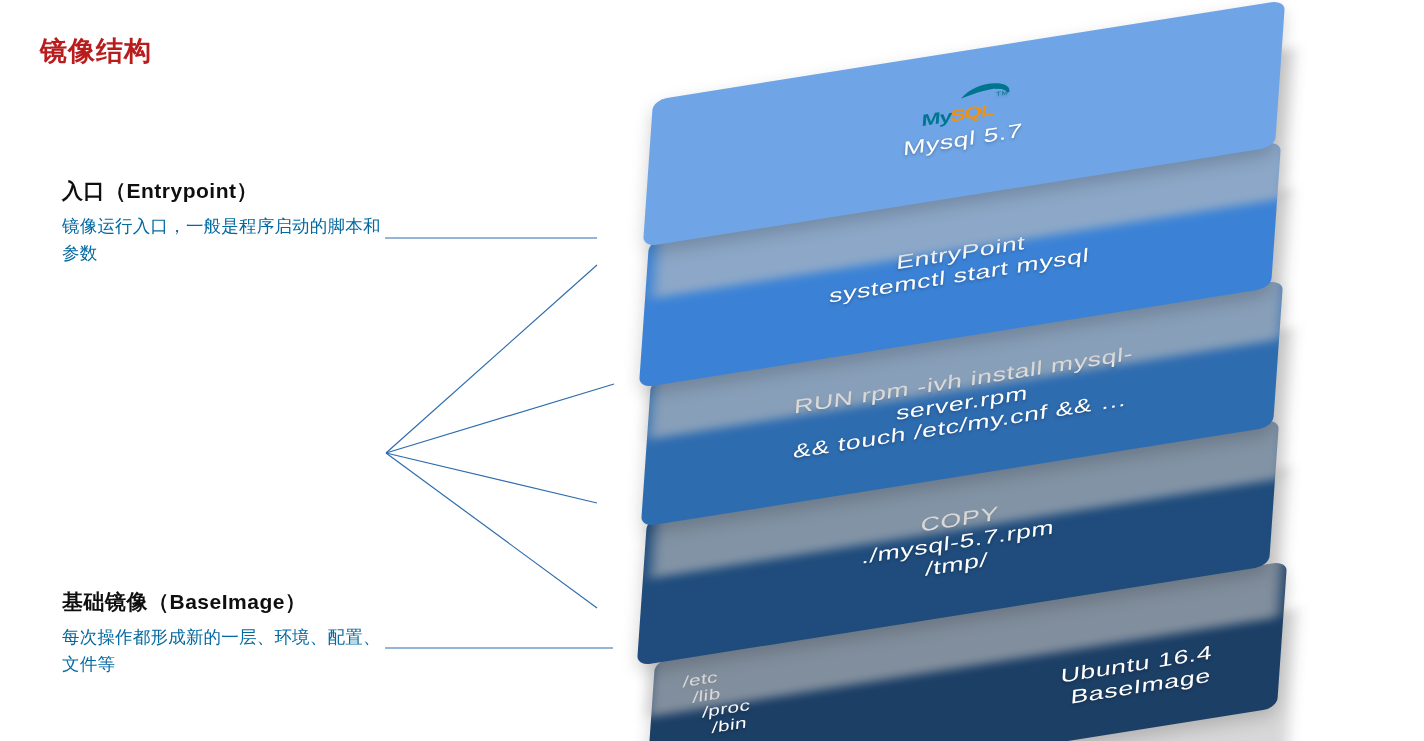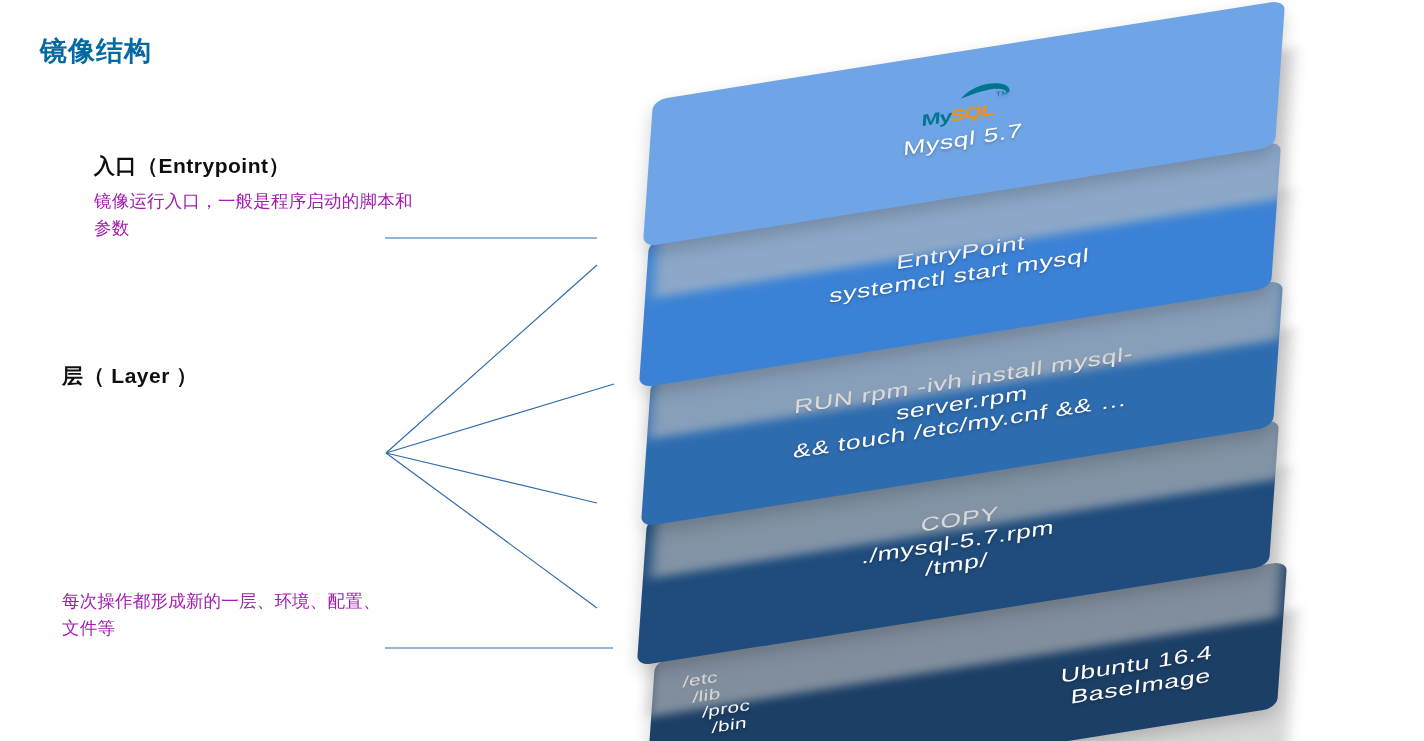--- a/index.html
+++ b/index.html
@@ -8,33 +8,33 @@
     background:#ffffff;
     font-family:"Liberation Sans","DejaVu Sans",sans-serif;
     overflow:hidden;
     position:relative;
   }
   #stage{position:absolute;inset:0;}
 
   
   .page-title{
     position:absolute;left:40px;top:33px;
-    font-size:27px;font-weight:bold;color:#0369a1;
+    font-size:27px;font-weight:bold;color:#b91c1c;
     letter-spacing:1px;
   }
   .legend-block{position:absolute;left:62px;width:330px;}
   .legend-block .lg-title{
     font-size:21px;font-weight:bold;color:#0f0f0f;
     margin:0 0 8px 0;letter-spacing:.5px;white-space:nowrap;
   }
   .legend-block .lg-desc{
-    font-size:17.5px;color:#a21caf;line-height:1.53;
+    font-size:17.5px;color:#0369a1;line-height:1.53;
     letter-spacing:.2px;
   }
-  #blk-entrypoint{top:152px;margin-left:32px;}
+  #blk-entrypoint{top:177px;}
   #blk-layer{top:362px;}
   #blk-base{top:588px;}
 
   
   #connectors{position:absolute;left:0;top:0;width:1424px;height:741px;pointer-events:none;}
 
   
   #stack{position:absolute;left:0;top:0;width:1424px;height:741px;}
   .layer-wrap{position:absolute;left:0;top:0;width:1424px;height:741px;}
 
@@ -99,24 +99,24 @@
 <div id="stage">
 
   <div class="page-title">镜像结构</div>
 
   <div class="legend-block" id="blk-entrypoint">
     <div class="lg-title">入口（Entrypoint）</div>
     <div class="lg-desc">镜像运行入口，一般是程序启动的脚本和参数</div>
   </div>
 
   <div class="legend-block" id="blk-layer">
-    <div class="lg-title">层（ Layer ）</div>
   </div>
 
   <div class="legend-block" id="blk-base">
+    <div class="lg-title">基础镜像（BaseImage）</div>
     <div class="lg-desc">每次操作都形成新的一层、环境、配置、文件等</div>
   </div>
 
   <svg id="connectors" viewBox="0 0 1424 741">
     <g id="connector-group" stroke="#2E6CAD" stroke-width="1.2" fill="none">
       <line x1="385" y1="238" x2="597" y2="238"></line>
       <line x1="386" y1="453" x2="597" y2="265"></line>
       <line x1="386" y1="453" x2="614" y2="384"></line>
       <line x1="386" y1="453" x2="597" y2="503"></line>
       <line x1="386" y1="453" x2="597" y2="608"></line>

